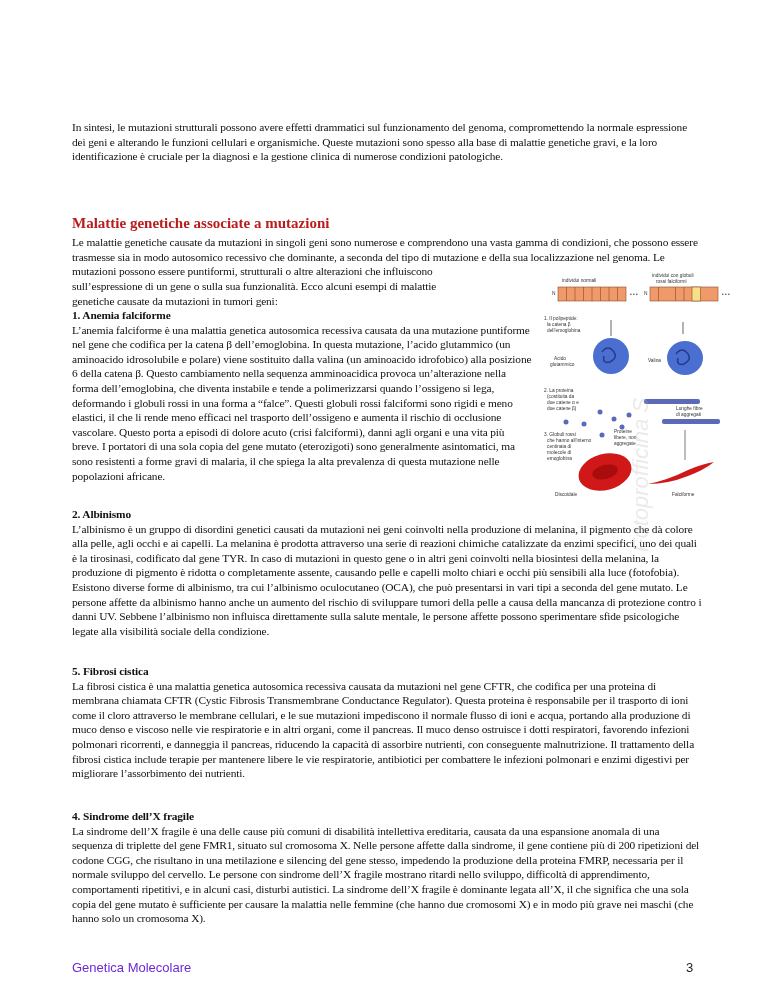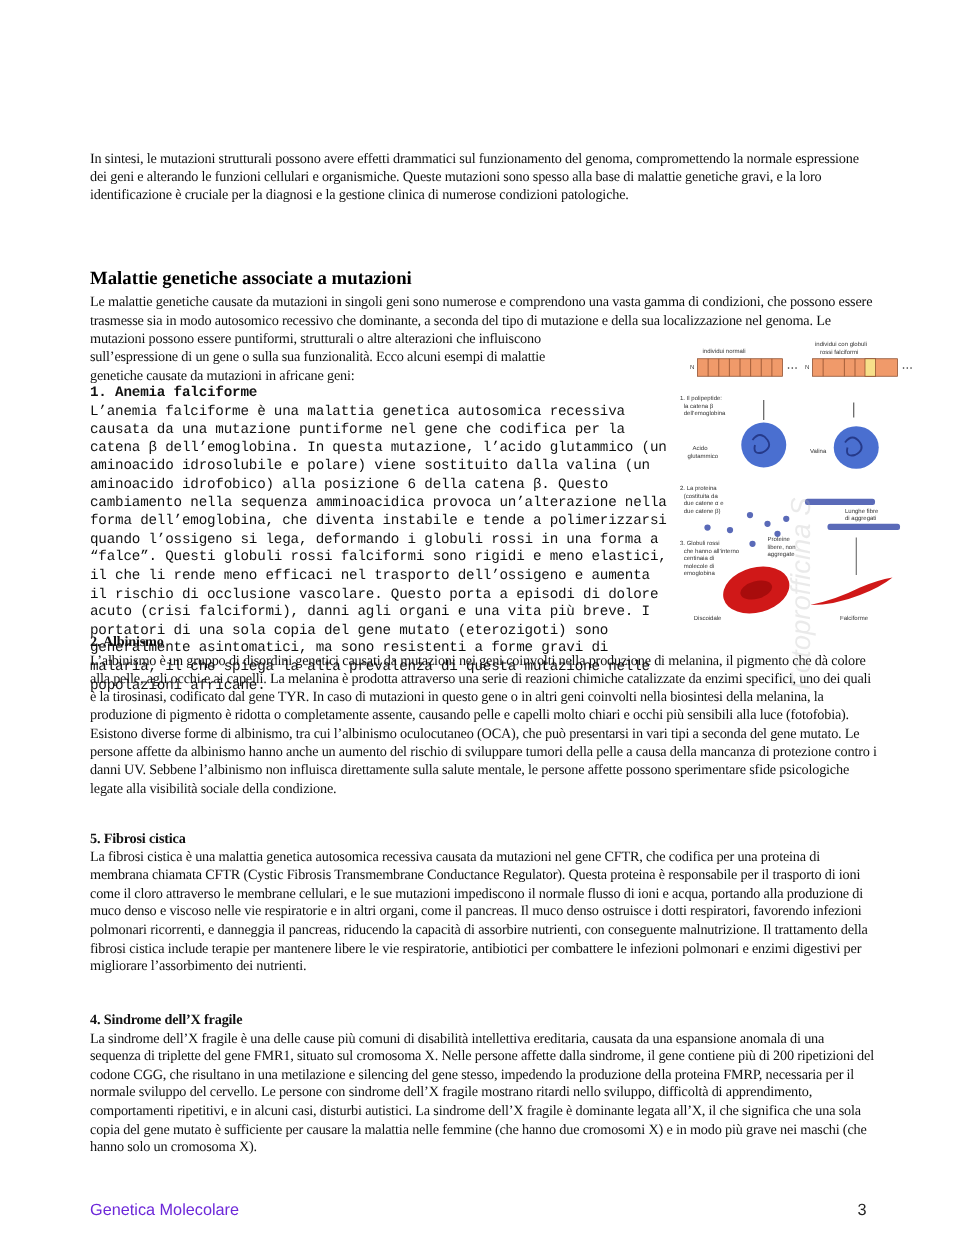--- a/index.html
+++ b/index.html
@@ -1,40 +1,40 @@
 <!DOCTYPE html>
 <html><head>
 <meta charset="utf-8">
 <style>
   html, body { margin:0; padding:0; background:#ffffff; }
   body { width:765px; height:990px; position:relative; overflow:hidden; font-family:"Liberation Serif", serif; color:#111; }
   .page { position:absolute; left:0; top:0; width:765px; height:990px;margin-top:32px; }
   .p { position:absolute; left:72px; font-size:11.4px; line-height:14.6px; margin:0; letter-spacing:-0.15px; }
   .full { width:630px; }
-  .narrow { width:462px;font-family:Liberation Mono, monospace; }
-  .heading { position:absolute; left:72px; top:183px; font-size:15px; font-weight:bold; color:#000000; margin:0; font-family:"Liberation Serif", serif; }
+  .narrow { width:462px; }
+  .heading { position:absolute; left:72px; top:183px; font-size:15px; font-weight:bold; color:#b91c1c; margin:0; font-family:"Liberation Serif", serif; }
   .subh { font-weight:bold; display:block; }
   .footer-left { position:absolute; left:72px; top:928px; font-family:"Liberation Sans", sans-serif; font-size:13px; color:#6d28d9; }
   .footer-right { position:absolute; left:686px; top:928px; font-family:"Liberation Sans", sans-serif; font-size:13px; color:#222; }
   .watermark { position:absolute; left:628px; top:520px; transform:rotate(-90deg); transform-origin:left top; font-family:"Liberation Sans", sans-serif; font-style:italic; font-size:22px; color:rgba(180,180,180,0.28); white-space:nowrap; }
   .figure { position:absolute; left:530px; top:240px; width:210px; height:230px; }
   .figure svg { width:210px; height:230px; }
   .fl { font-family:"Liberation Sans", sans-serif; font-size:4.8px; fill:#333; }
 </style>
 </head>
 <body>
 
 <div class="page">
 
   <p class="p full" style="top:88px;">In sintesi, le mutazioni strutturali possono avere effetti drammatici sul funzionamento del genoma, compromettendo la normale espressione dei geni e alterando le funzioni cellulari e organismiche. Queste mutazioni sono spesso alla base di malattie genetiche gravi, e la loro identificazione è cruciale per la diagnosi e la gestione clinica di numerose condizioni patologiche.</p>
 
   <h2 class="heading">Malattie genetiche associate a mutazioni</h2>
 
   <p class="p full" style="top:203px;">Le malattie genetiche causate da mutazioni in singoli geni sono numerose e comprendono una vasta gamma di condizioni, che possono essere trasmesse sia in modo autosomico recessivo che dominante, a seconda del tipo di mutazione e della sua localizzazione nel genoma. Le mutazioni possono essere puntiformi, strutturali o altre alterazioni che influiscono</p>
-  <p class="p" style="top:247px; width:395px;">sull’espressione di un gene o sulla sua funzionalità. Ecco alcuni esempi di malattie genetiche causate da mutazioni in africane geni:</p>
+  <p class="p" style="top:247px; width:395px;">sull’espressione di un gene o sulla sua funzionalità. Ecco alcuni esempi di malattie genetiche causate da mutazioni in tumori geni:</p>
 
   <div class="p narrow" style="top:276px;">
     <span class="subh">1. Anemia falciforme</span>
     <span>L’anemia falciforme è una malattia genetica autosomica recessiva causata da una mutazione puntiforme nel gene che codifica per la catena β dell’emoglobina. In questa mutazione, l’acido glutammico (un aminoacido idrosolubile e polare) viene sostituito dalla valina (un aminoacido idrofobico) alla posizione 6 della catena β. Questo cambiamento nella sequenza amminoacidica provoca un’alterazione nella forma dell’emoglobina, che diventa instabile e tende a polimerizzarsi quando l’ossigeno si lega, deformando i globuli rossi in una forma a “falce”. Questi globuli rossi falciformi sono rigidi e meno elastici, il che li rende meno efficaci nel trasporto dell’ossigeno e aumenta il rischio di occlusione vascolare. Questo porta a episodi di dolore acuto (crisi falciformi), danni agli organi e una vita più breve. I portatori di una sola copia del gene mutato (eterozigoti) sono generalmente asintomatici, ma sono resistenti a forme gravi di malaria, il che spiega la alta prevalenza di questa mutazione nelle popolazioni africane.</span>
   </div>
 
   <div class="p full" style="top:475px;">
     <span class="subh">2. Albinismo</span>
     <span>L’albinismo è un gruppo di disordini genetici causati da mutazioni nei geni coinvolti nella produzione di melanina, il pigmento che dà colore alla pelle, agli occhi e ai capelli. La melanina è prodotta attraverso una serie di reazioni chimiche catalizzate da enzimi specifici, uno dei quali è la tirosinasi, codificato dal gene TYR. In caso di mutazioni in questo gene o in altri geni coinvolti nella biosintesi della melanina, la produzione di pigmento è ridotta o completamente assente, causando pelle e capelli molto chiari e occhi più sensibili alla luce (fotofobia). Esistono diverse forme di albinismo, tra cui l’albinismo oculocutaneo (OCA), che può presentarsi in vari tipi a seconda del gene mutato. Le persone affette da albinismo hanno anche un aumento del rischio di sviluppare tumori della pelle a causa della mancanza di protezione contro i danni UV. Sebbene l’albinismo non influisca direttamente sulla salute mentale, le persone affette possono sperimentare sfide psicologiche legate alla visibilità sociale della condizione.</span>
   </div>

